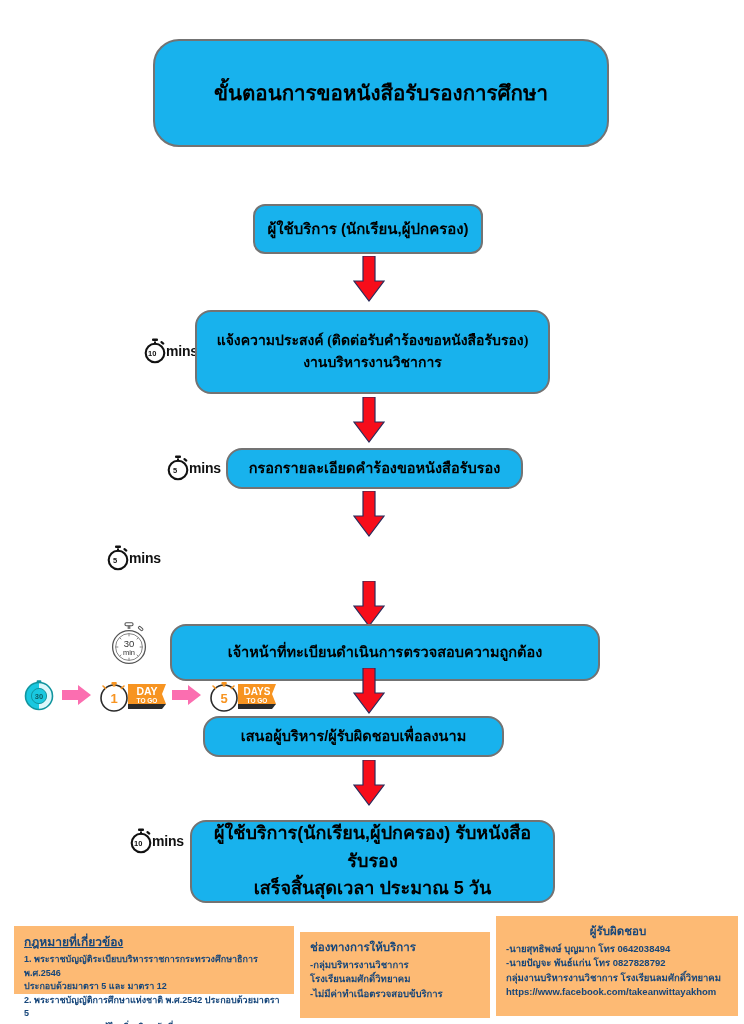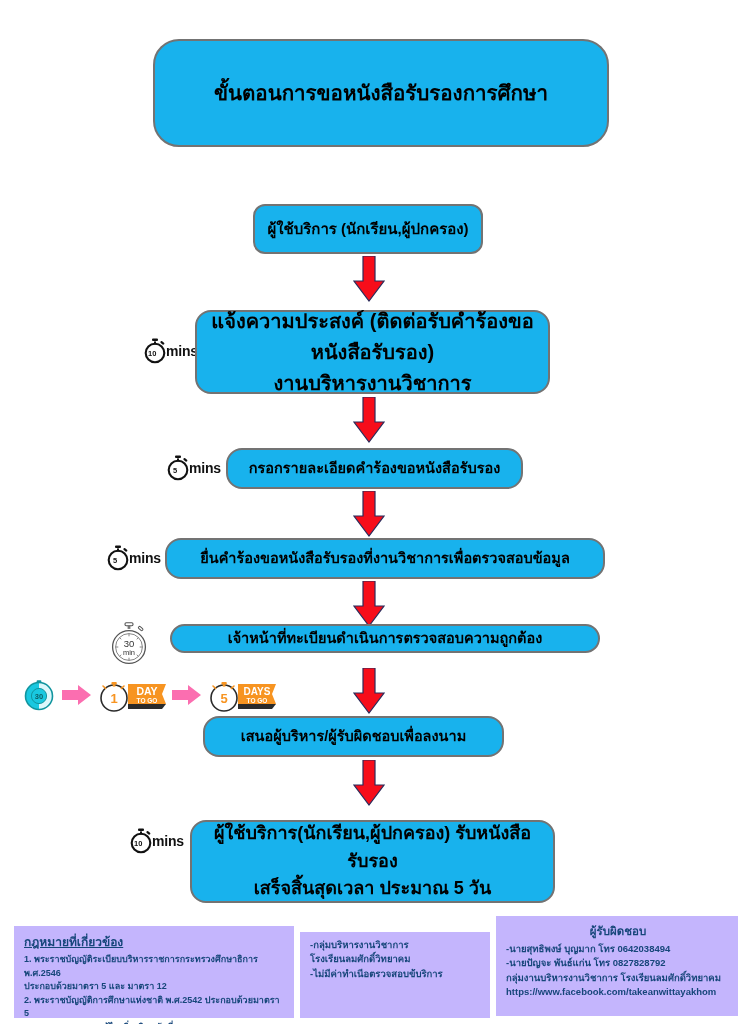--- a/index.html
+++ b/index.html
@@ -35,32 +35,33 @@
     border-radius:26px;
     font-size:20.5px;
   }
   #box-user{
     left:253px;top:204px;width:230px;height:50px;
     border-radius:12px;
     font-size:15px;
   }
   #box-intent{
     left:195px;top:310px;width:355px;height:84px;
-    font-size:20px;
+    font-size:14px;
+    font-family:Liberation Serif, serif;
   }
   #box-fill{
     left:226px;top:448px;width:297px;height:41px;
     font-size:14.5px;
   }
   #box-submit{
     left:165px;top:538px;width:440px;height:41px;
     font-size:14.5px;
   }
   #box-verify{
-    left:170px;top:624px;width:430px;height:29px;
+    left:170px;top:624px;width:430px;height:57px;
     font-size:14.5px;
   }
   #box-sign{
     left:203px;top:716px;width:301px;height:41px;
     font-size:14.5px;
   }
   #box-receive{
     left:190px;top:820px;width:365px;height:83px;
     font-size:18px;
   }
@@ -103,33 +104,33 @@
     display:flex;align-items:center;gap:6px;
   }
   .tl-pinkarrow{width:30px;height:22px;}
   .tl-pinkarrow svg{display:block;}
   .badge{position:relative;width:62px;height:38px;}
   .badge svg{display:block;}
 
   
   .note{
     position:absolute;
-    background:#c4b5fd;
+    background:#fdba74;
     box-sizing:border-box;
     padding:6px 8px 12px 10px;
     color:#16467a;
   }
   .note .nt-title{
     font-weight:bold;color:#16467a;
     text-decoration:underline;
     font-size:11.5px;margin-bottom:2px;
   }
   .note .nt-line{font-size:9px;font-weight:bold;line-height:1.5;}
 
-  #note-law{left:14px;top:926px;width:280px;height:92px;}
+  #note-law{left:14px;top:926px;width:280px;height:68px;}
   #note-law .nt-title{font-size:12px;}
   #note-channel{left:300px;top:932px;width:190px;height:86px;}
   #note-channel .nt-title{font-size:11.5px;text-decoration:none;}
   #note-channel .nt-line{font-size:9.5px;}
   #note-person{left:496px;top:916px;width:242px;height:100px;}
   #note-person .nt-title{text-decoration:none;text-align:center;font-size:11.5px;}
   #note-person .nt-line{font-size:9.5px;}
 </style>
 </head>
 <body>
@@ -197,23 +198,20 @@
     <svg width="24" height="26" viewBox="0 0 24 26">
       <rect x="9" y="0.5" width="6" height="2.6" rx="1" fill="#111"></rect>
       <rect x="18.4" y="2.6" width="4.4" height="2.2" rx="1" transform="rotate(40 18.4 2.6)" fill="#111"></rect>
       <circle cx="12" cy="15" r="9.3" fill="none" stroke="#111" stroke-width="2.1"></circle>
       <rect x="11" y="3.4" width="2" height="3" fill="#111"></rect>
     </svg>
     <span style="position:absolute;left:7px;top:11px;font-size:7.5px;font-weight:bold;">5</span>
     <span class="mins">mins</span>
   </div>
 
-  <div class="pbox" id="box-submit">
-    <span class="line">ยื่นคำร้องขอหนังสือรับรองที่งานวิชาการเพื่อตรวจสอบข้อมูล</span>
-  </div>
 
   <div class="arrow" id="arrow-4">
     <svg width="34" height="46" viewBox="0 0 34 46">
       <polygon points="11,0 23,0 23,25 32,25 17,45 2,25 11,25" fill="#f70d1a" stroke="#2b2b5a" stroke-width="1.2"></polygon>
     </svg>
   </div>
 
   <div id="clock-30">
     <svg width="46" height="44" viewBox="0 0 46 44">
       <rect x="19" y="0.8" width="8" height="3" rx="1.2" fill="none" stroke="#555" stroke-width="1.1"></rect>
@@ -334,20 +332,21 @@
 
   <div class="note" id="note-law">
     <div class="nt-title">กฎหมายที่เกี่ยวข้อง</div>
     <div class="nt-line">1. พระราชบัญญัติระเบียบบริหารราชการกระทรวงศึกษาธิการ พ.ศ.2546</div>
     <div class="nt-line">ประกอบด้วยมาตรา 5 และ มาตรา 12</div>
     <div class="nt-line">2. พระราชบัญญัติการศึกษาแห่งชาติ พ.ศ.2542 ประกอบด้วยมาตรา 5</div>
     <div class="nt-line">และมาตรา 31 และแก้ไขเพิ่มเติมฉบับที่ 2 พ.ศ.2545</div>
   </div>
 
   <div class="note" id="note-channel">
+    <div class="nt-title">ช่องทางการให้บริการ</div>
     <div class="nt-line">-กลุ่มบริหารงานวิชาการ</div>
     <div class="nt-line">โรงเรียนลมศักดิ์วิทยาคม</div>
     <div class="nt-line">-ไม่มีค่าทำเนีอตรวจสอบข้บริการ</div>
   </div>
 
   <div class="note" id="note-person">
     <div class="nt-title">ผู้รับผิดชอบ</div>
     <div class="nt-line">-นายสุทธิพงษ์  บุญมาก โทร 0642038494</div>
     <div class="nt-line">-นายปัญจะ พันธ์แก่น    โทร 0827828792</div>
     <div class="nt-line">กลุ่มงานบริหารงานวิชาการ โรงเรียนลมศักดิ์วิทยาคม</div>

